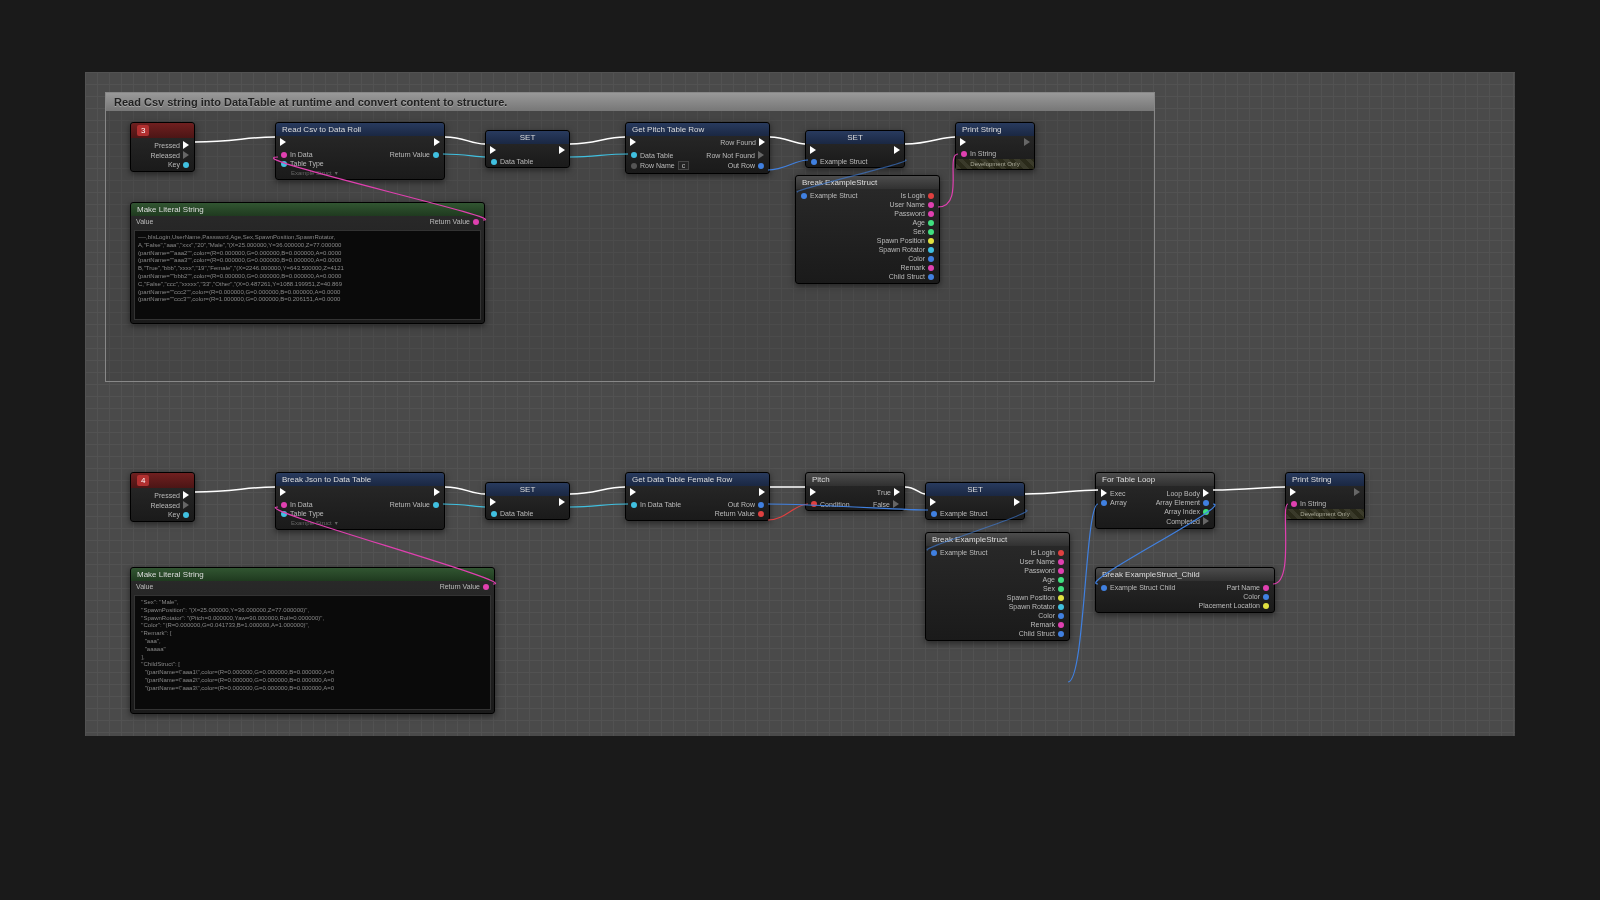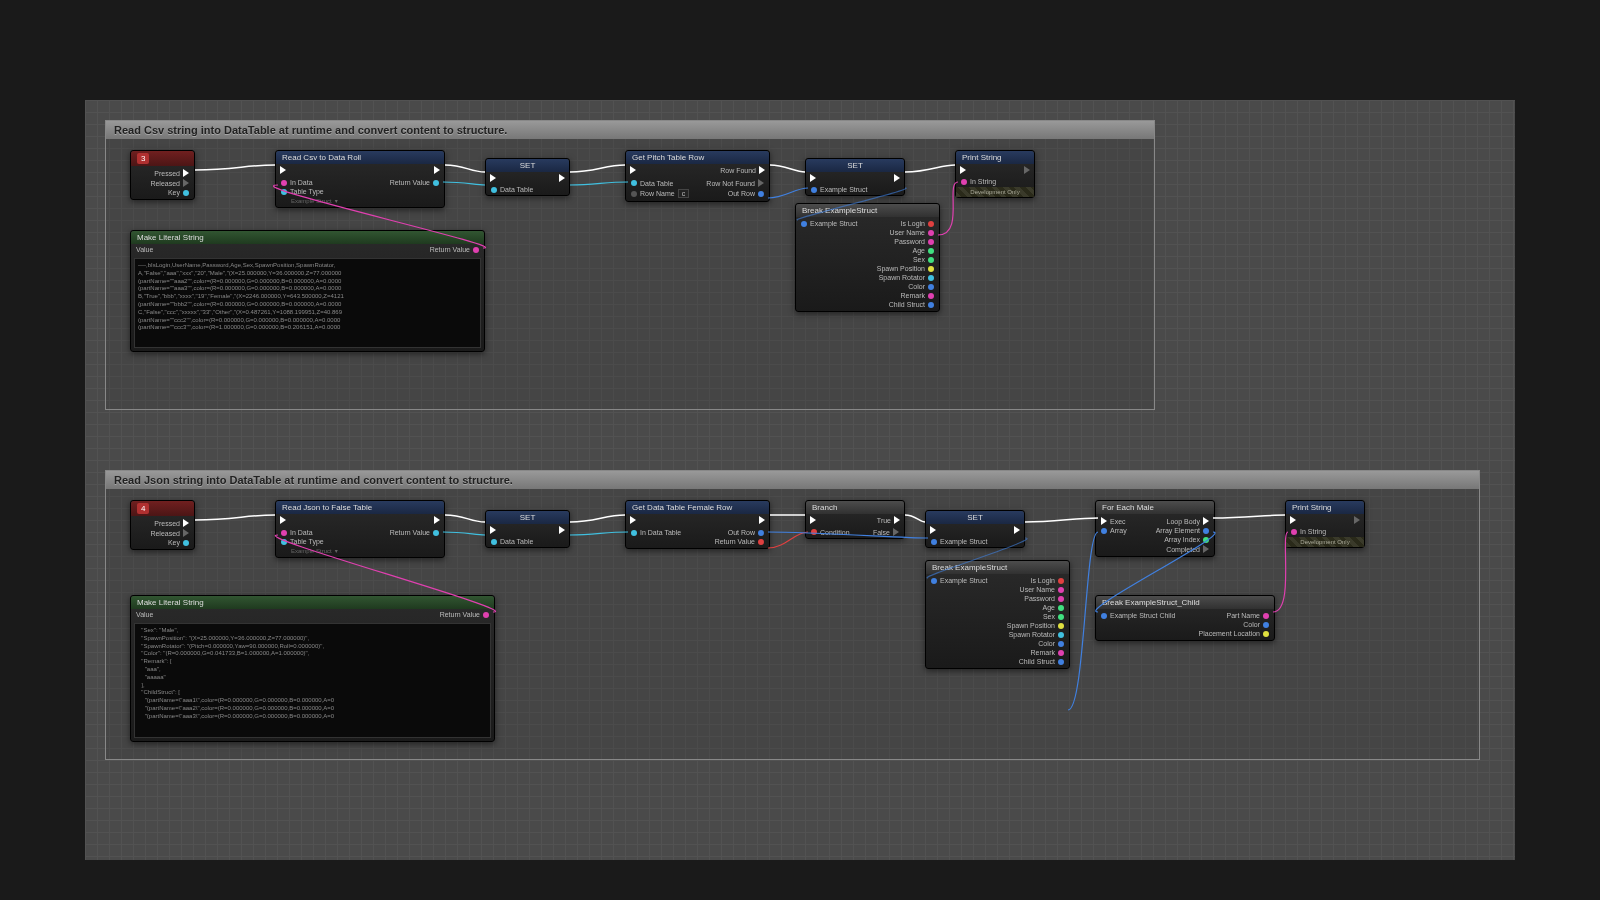--- a/index.html
+++ b/index.html
@@ -1,17 +1,17 @@
 <!DOCTYPE html>
 <html><head>
 <meta charset="utf-8">
 <style>
 *{margin:0;padding:0;box-sizing:border-box;font-family:Arial,sans-serif}
 body{background:#1a1a1a;width:1600px;height:900px;overflow:hidden;position:relative}
-.canvas{position:absolute;left:85px;top:100px;width:1430px;height:760px;background:#4a4a4a;background-image:linear-gradient(#525252 1px,transparent 1px),linear-gradient(90deg,#525252 1px,transparent 1px);background-size:12px 12px}
+.canvas{position:absolute;left:85px;top:72px;width:1430px;height:664px;background:#4a4a4a;background-image:linear-gradient(#525252 1px,transparent 1px),linear-gradient(90deg,#525252 1px,transparent 1px);background-size:12px 12px}
 .section{position:absolute;background:rgba(60,60,60,0.3);border:1px solid #888}
 .section-title{background:linear-gradient(#999,#777);color:#222;font-size:11px;font-weight:bold;padding:3px 8px;text-shadow:0 1px 0 rgba(255,255,255,0.3)}
 .node{position:absolute;background:linear-gradient(#2a2a2a,#1a1a1a);border:1px solid #000;border-radius:3px;box-shadow:0 2px 6px rgba(0,0,0,0.5);min-width:50px}
 .node-header{background:linear-gradient(rgba(80,80,80,0.9),rgba(50,50,50,0.9));border-radius:3px 3px 0 0;padding:2px 6px;display:flex;align-items:center;gap:4px}
 .node-header.green{background:linear-gradient(rgba(50,90,50,0.9),rgba(30,60,30,0.9))}
 .node-header.blue{background:linear-gradient(rgba(40,60,100,0.9),rgba(25,40,70,0.9))}
 .node-header.red{background:linear-gradient(rgba(120,30,30,0.9),rgba(80,20,20,0.9))}
 .node-title{color:#ddd;font-size:8px;white-space:nowrap}
 .node-body{padding:3px 5px;display:flex;flex-direction:column;gap:2px}
 .pin-row{display:flex;justify-content:space-between;align-items:center;gap:8px}
@@ -237,23 +237,20 @@
         <span class="pin-dot exec"></span>
         <span class="pin-dot exec" style="border-left-color:#666"></span>
       </div>
   <div class="pin" style="padding:2px 5px">
         <span class="pin-dot magenta"></span>
         <span>In String</span>
       </div>
   <div class="hatched" style="font-size:6px;color:#aa9;padding:2px;text-align:center">Development Only</div>
 </div>
 
-<div class="section" style="left:20px;top:370px;width:1375px;height:290px">
-  <div class="section-title">Read Json string into DataTable at runtime and convert content to structure.</div>
-</div>
 
 <div class="node" style="left:45px;top:400px;width:65px">
   <div class="node-header red">
         <span class="badge">4</span>
       </div>
   <div class="node-body">
     <div class="pin right">
           <span>Pressed</span>
           <span class="pin-dot exec"></span>
         </div>
@@ -263,21 +260,21 @@
         </div>
     <div class="pin right">
           <span>Key</span>
           <span class="pin-dot cyan"></span>
         </div>
   </div>
 </div>
 
 <div class="node" style="left:190px;top:400px;width:170px">
   <div class="node-header blue">
-        <span class="node-title">Read Json to False Table</span>
+        <span class="node-title">Break Json to Data Table</span>
       </div>
   <div class="exec-row">
         <span class="pin-dot exec"></span>
         <span class="pin-dot exec"></span>
       </div>
   <div class="node-body">
     <div class="pin-row">
       <div class="pin">
             <span class="pin-dot magenta"></span>
             <span>In Data</span>
@@ -357,21 +354,21 @@
     </div>
     <div class="pin right">
           <span>Return Value</span>
           <span class="pin-dot red"></span>
         </div>
   </div>
 </div>
 
 <div class="node" style="left:720px;top:400px;width:100px">
   <div class="node-header">
-        <span class="node-title">Branch</span>
+        <span class="node-title">Pitch</span>
       </div>
   <div class="exec-row">
         <span class="pin-dot exec"></span>
         <span class="pin right" style="font-size:7px;color:#bbb">
           <span>True</span>
           <span class="pin-dot exec"></span>
         </span>
       </div>
   <div class="pin-row" style="padding:2px 5px">
     <div class="pin">
@@ -448,21 +445,21 @@
         </div>
     <div class="pin right">
           <span>Child Struct</span>
           <span class="pin-dot blue"></span>
         </div>
   </div>
 </div>
 
 <div class="node" style="left:1010px;top:400px;width:120px">
   <div class="node-header">
-        <span class="node-title">For Each Male</span>
+        <span class="node-title">For Table Loop</span>
       </div>
   <div class="node-body">
     <div class="pin-row">
           <div class="pin">
             <span class="pin-dot exec"></span>
             <span>Exec</span>
           </div>
           <div class="pin right">
             <span>Loop Body</span>
             <span class="pin-dot exec"></span>

